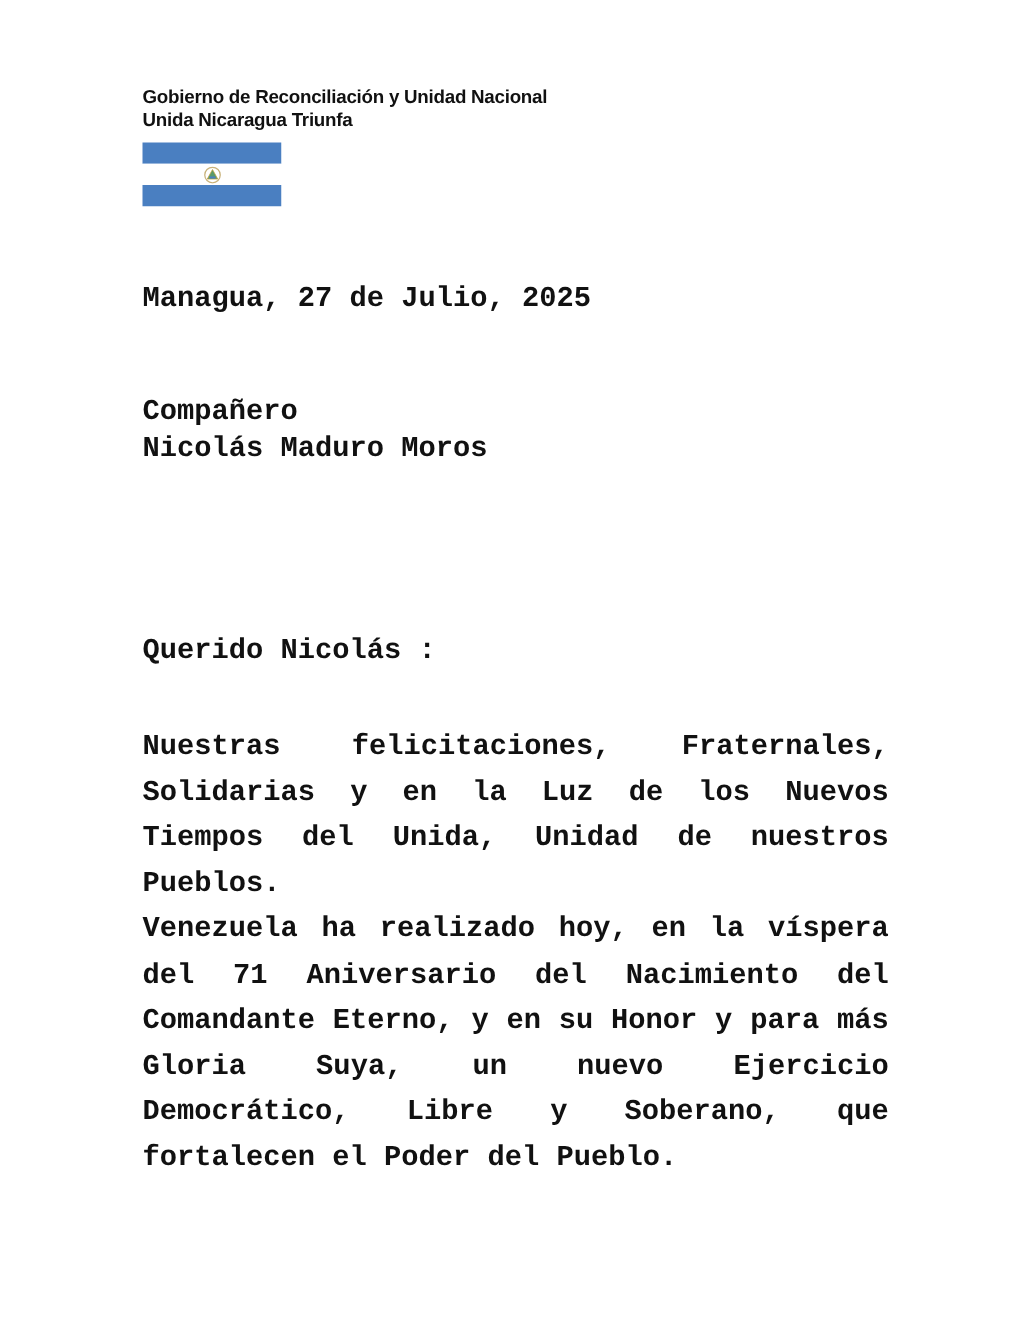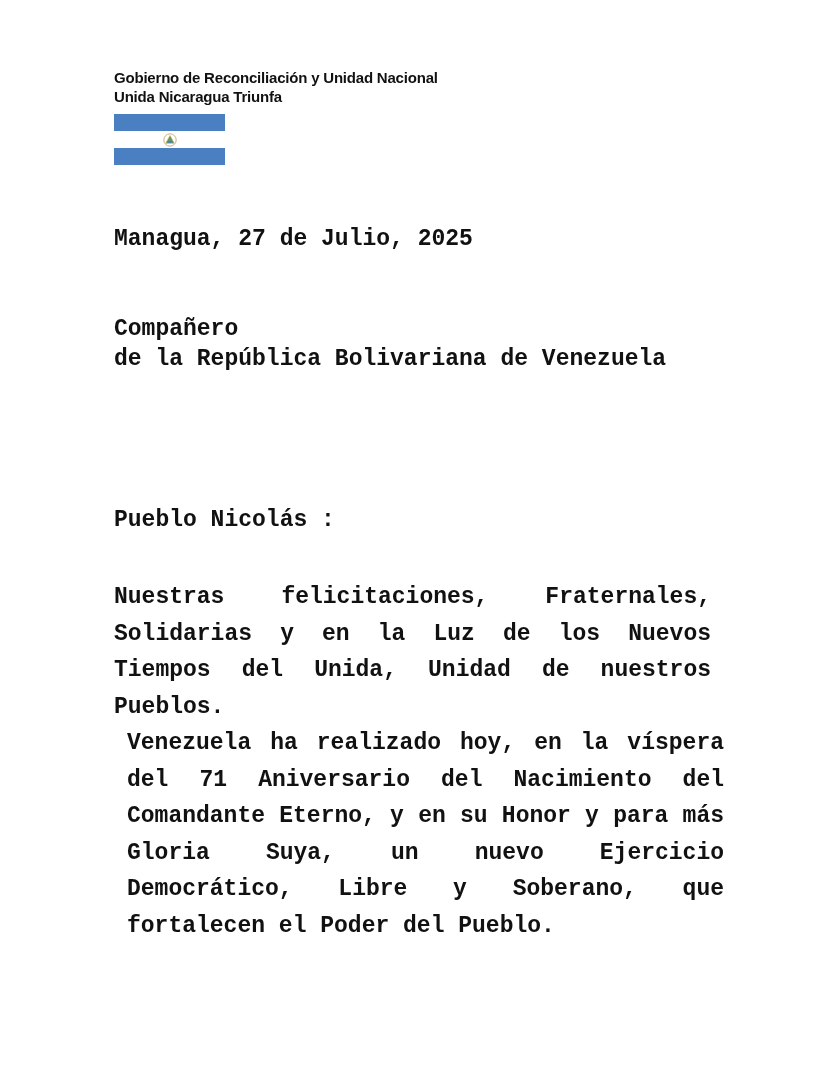--- a/index.html
+++ b/index.html
@@ -70,21 +70,21 @@
     }
     .para {
       position: absolute;
       left: 114px;
       width: 597px;
       line-height: 36.5px;
       text-align: justify;
       text-align-last: left;
     }
     .para1 { top: 579px; }
-    .para2 { top: 725px; margin-left: 13px; }
+    .para2 { top: 725px; }
   </style>
 </head>
 <body>
 
 <div class="letterhead">
   <div>Gobierno de Reconciliación y Unidad Nacional</div>
   <div>Unida Nicaragua Triunfa</div>
 </div>
 
 <div class="flag">
@@ -96,20 +96,20 @@
       <rect x="4.6" y="8.2" width="4.8" height="1.6" fill="#4a7fc1"></rect>
     </svg>
   </div>
   <div class="stripe-blue"></div>
 </div>
 
 <div class="date-line mono">Managua, 27 de Julio, 2025</div>
 
 <div class="address mono">
   <div>Compañero</div>
-  <div>de la República Bolivariana de Venezuela</div>
+  <div>Nicolás Maduro Moros</div>
 </div>
 
-<div class="salutation mono">Pueblo Nicolás :</div>
+<div class="salutation mono">Querido Nicolás :</div>
 
 <div class="para para1 mono">Nuestras felicitaciones, Fraternales, Solidarias y en la Luz de los Nuevos Tiempos del Unida, Unidad de nuestros Pueblos.</div>
 
 <div class="para para2 mono">Venezuela ha realizado hoy, en la víspera del 71 Aniversario del Nacimiento del Comandante Eterno, y en su Honor y para más Gloria Suya, un nuevo Ejercicio Democrático, Libre y Soberano, que fortalecen el Poder del Pueblo.</div>
 
 </body></html>

